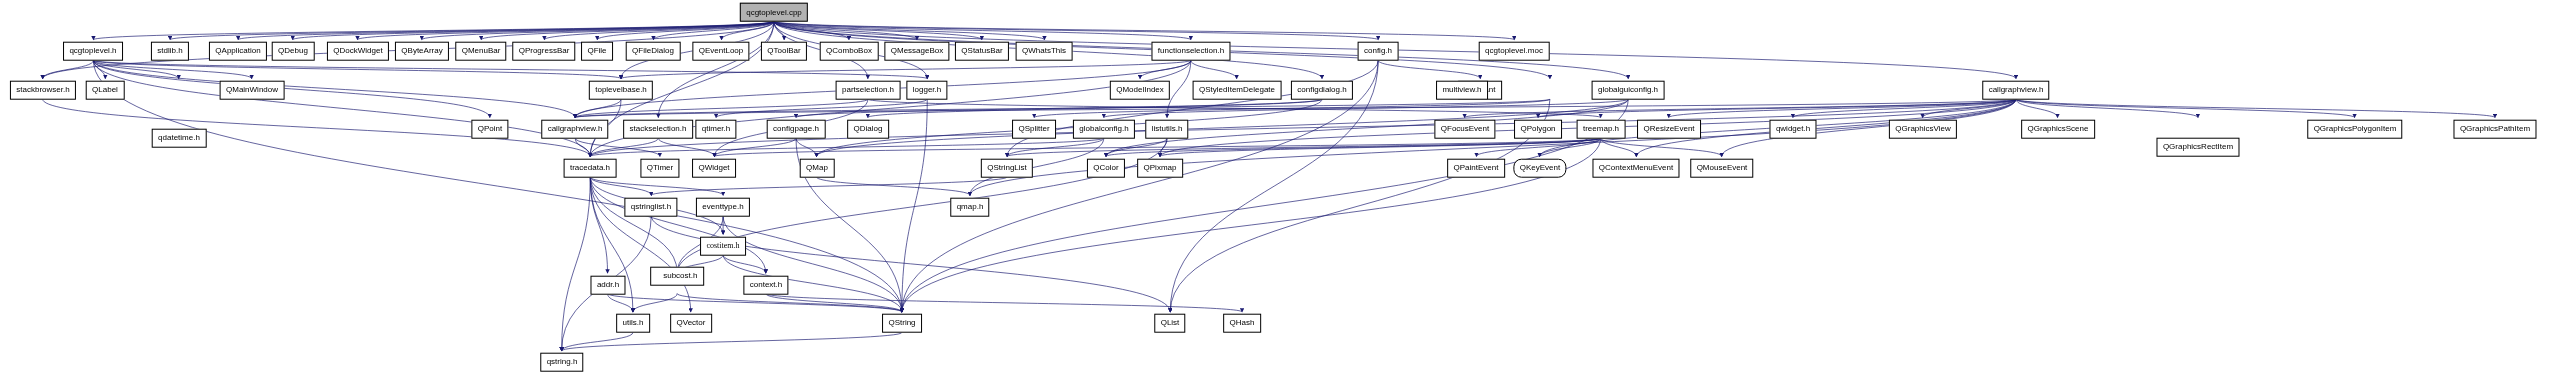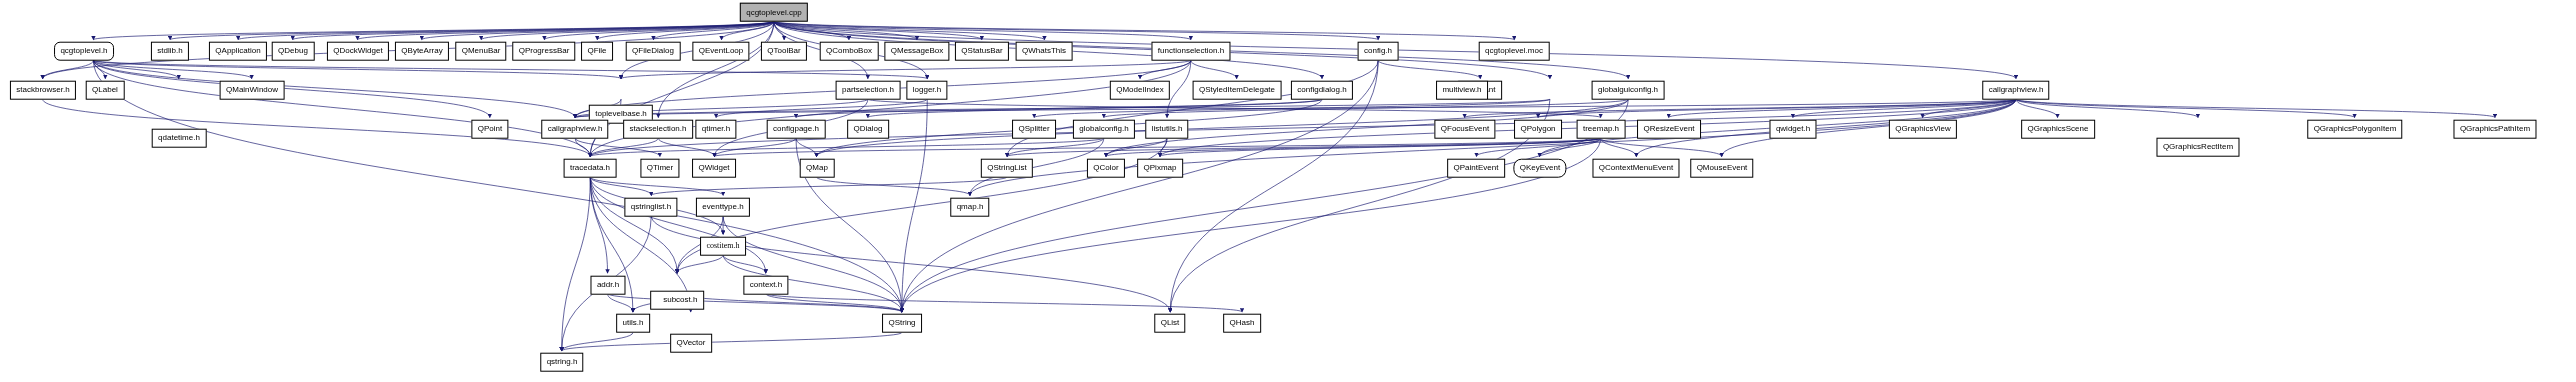--- a/index.html
+++ b/index.html
@@ -181,21 +181,21 @@
       <path d="M 1254 543.5 C 1254 560.5, 1172 560.5, 1172 577.5" class="edge" marker-end="url(#arrowhead)"></path>
       <path d="M 1254 543.5 C 1254 560.5, 1670 560.5, 1670 577.5" class="edge" marker-end="url(#arrowhead)"></path>
       <path d="M 1125 543.5 C 1125 560.5, 1172 560.5, 1172 577.5" class="edge" marker-end="url(#arrowhead)"></path>
       <path d="M 1125 543.5 C 1125 560.5, 1670 560.5, 1670 577.5" class="edge" marker-end="url(#arrowhead)"></path>
       <path d="M 1418 543.5 C 1418 560.5, 1670 560.5, 1670 577.5" class="edge" marker-end="url(#arrowhead)"></path>
       <path d="M 1418 543.5 C 1418 560.5, 2300 560.5, 2300 577.5" class="edge" marker-end="url(#arrowhead)"></path>
       <path d="M 1172 615.5 C 1172 632.5, 1040 632.5, 1040 649.5" class="edge" marker-end="url(#arrowhead)"></path>
     </svg>
 
 <div class="node root" title="qcgtoplevel.cpp" style="left: 774px; top: 12.4px;">qcgtoplevel.cpp</div>
-    <div class="node" title="qcgtoplevel.h" style="left: 84px; top: 51px; border-radius: 6px;">qcgtoplevel.h</div>
+    <div class="node" title="qcgtoplevel.h" style="left: 93px; top: 51px;">qcgtoplevel.h</div>
     <div class="node" title="stdlib.h" style="left: 170px; top: 51px;">stdlib.h</div>
     <div class="node" title="QApplication" style="left: 238px; top: 51px;">QApplication</div>
     <div class="node" title="QDebug" style="left: 293px; top: 51px;">QDebug</div>
     <div class="node" title="QDockWidget" style="left: 358px; top: 51px;">QDockWidget</div>
     <div class="node" title="QByteArray" style="left: 422px; top: 51px;">QByteArray</div>
     <div class="node" title="QMenuBar" style="left: 481px; top: 51px;">QMenuBar</div>
     <div class="node" title="QProgressBar" style="left: 544px; top: 51px;">QProgressBar</div>
     <div class="node" title="QFile" style="left: 597px; top: 51px;">QFile</div>
     <div class="node" title="QFileDialog" style="left: 653px; top: 51px;">QFileDialog</div>
     <div class="node" title="QEventLoop" style="left: 721px; top: 51px;">QEventLoop</div>
@@ -204,21 +204,21 @@
     <div class="node" title="QMessageBox" style="left: 917px; top: 51px;">QMessageBox</div>
     <div class="node" title="QStatusBar" style="left: 982px; top: 51px;">QStatusBar</div>
     <div class="node" title="QWhatsThis" style="left: 1044px; top: 51px;">QWhatsThis</div>
     <div class="node" title="functionselection.h" style="left: 1191px; top: 51px;">functionselection.h</div>
     <div class="node" title="config.h" style="left: 1378px; top: 51px;">config.h</div>
     <div class="node" title="qcgtoplevel.moc" style="left: 1514px; top: 51px;">qcgtoplevel.moc</div>
     <div class="node" title="stackbrowser.h" style="left: 43px; top: 90px;">stackbrowser.h</div>
     <div class="node" title="QLabel" style="left: 105px; top: 90px;">QLabel</div>
     <div class="node" title="qdatetime.h" style="left: 179px; top: 90px; margin-top: 48px;">qdatetime.h</div>
     <div class="node" title="QMainWindow" style="left: 252px; top: 90px;">QMainWindow</div>
-    <div class="node" title="toplevelbase.h" style="left: 621px; top: 90px; margin-top: 24px;">toplevelbase.h</div>
+    <div class="node" title="toplevelbase.h" style="left: 621px; top: 90px;">toplevelbase.h</div>
     <div class="node" title="partselection.h" style="left: 868px; top: 90px;">partselection.h</div>
     <div class="node" title="logger.h" style="left: 927px; top: 90px;">logger.h</div>
     <div class="node" title="QModelIndex" style="left: 1140px; top: 90px;">QModelIndex</div>
     <div class="node" title="QStyledItemDelegate" style="left: 1237px; top: 90px;">QStyledItemDelegate</div>
     <div class="node" title="configdialog.h" style="left: 1322px; top: 90px;">configdialog.h</div>
     <div class="node" title="QVariant" style="left: 1480px; top: 90px;">QVariant</div>
     <div class="node" title="multiview.h" style="left: 1462px; top: 90px;">multiview.h</div>
     <div class="node" title="globalguiconfig.h" style="left: 1628px; top: 90px;">globalguiconfig.h</div>
     <div class="node" title="callgraphview.h" style="left: 2016px; top: 90px;">callgraphview.h</div>
     <div class="node" title="QPoint" style="left: 490px; top: 129px;">QPoint</div>
@@ -249,22 +249,22 @@
     <div class="node" title="QPixmap" style="left: 1160px; top: 168px;">QPixmap</div>
     <div class="node" title="QPaintEvent" style="left: 1476px; top: 168px;">QPaintEvent</div>
     <div class="node" title="QKeyEvent" style="left: 1540px; top: 168px; border-radius: 8px;">QKeyEvent</div>
     <div class="node" title="QContextMenuEvent" style="left: 1636px; top: 168px;">QContextMenuEvent</div>
     <div class="node" title="QMouseEvent" style="left: 1722px; top: 168px;">QMouseEvent</div>
     <div class="node" title="qstringlist.h" style="left: 651px; top: 207px;">qstringlist.h</div>
     <div class="node" title="eventtype.h" style="left: 723px; top: 207px;">eventtype.h</div>
     <div class="node" title="qmap.h" style="left: 970px; top: 207px;">qmap.h</div>
     <div class="node" title="costitem.h" style="left: 723px; top: 246px; font-family: Liberation Serif, serif;">costitem.h</div>
     <div class="node" title="addr.h" style="left: 608px; top: 285px;">addr.h</div>
-    <div class="node" title="subcost.h" style="left: 677px; top: 300px; padding-left: 12px;">subcost.h</div>
+    <div class="node" title="subcost.h" style="left: 677px; top: 276px; padding-left: 12px;">subcost.h</div>
     <div class="node" title="context.h" style="left: 766px; top: 285px;">context.h</div>
     <div class="node" title="utils.h" style="left: 633px; top: 323px;">utils.h</div>
-    <div class="node" title="QVector" style="left: 691px; top: 323px; margin-top: 20px;">QVector</div>
+    <div class="node" title="QVector" style="left: 691px; top: 323px;">QVector</div>
     <div class="node" title="QString" style="left: 902px; top: 323px;">QString</div>
     <div class="node" title="QList" style="left: 1170px; top: 323px;">QList</div>
     <div class="node" title="QHash" style="left: 1242px; top: 323px;">QHash</div>
     <div class="node" title="qstring.h" style="left: 562px; top: 362px;">qstring.h</div>
   </div>
 
 
 </body></html>

